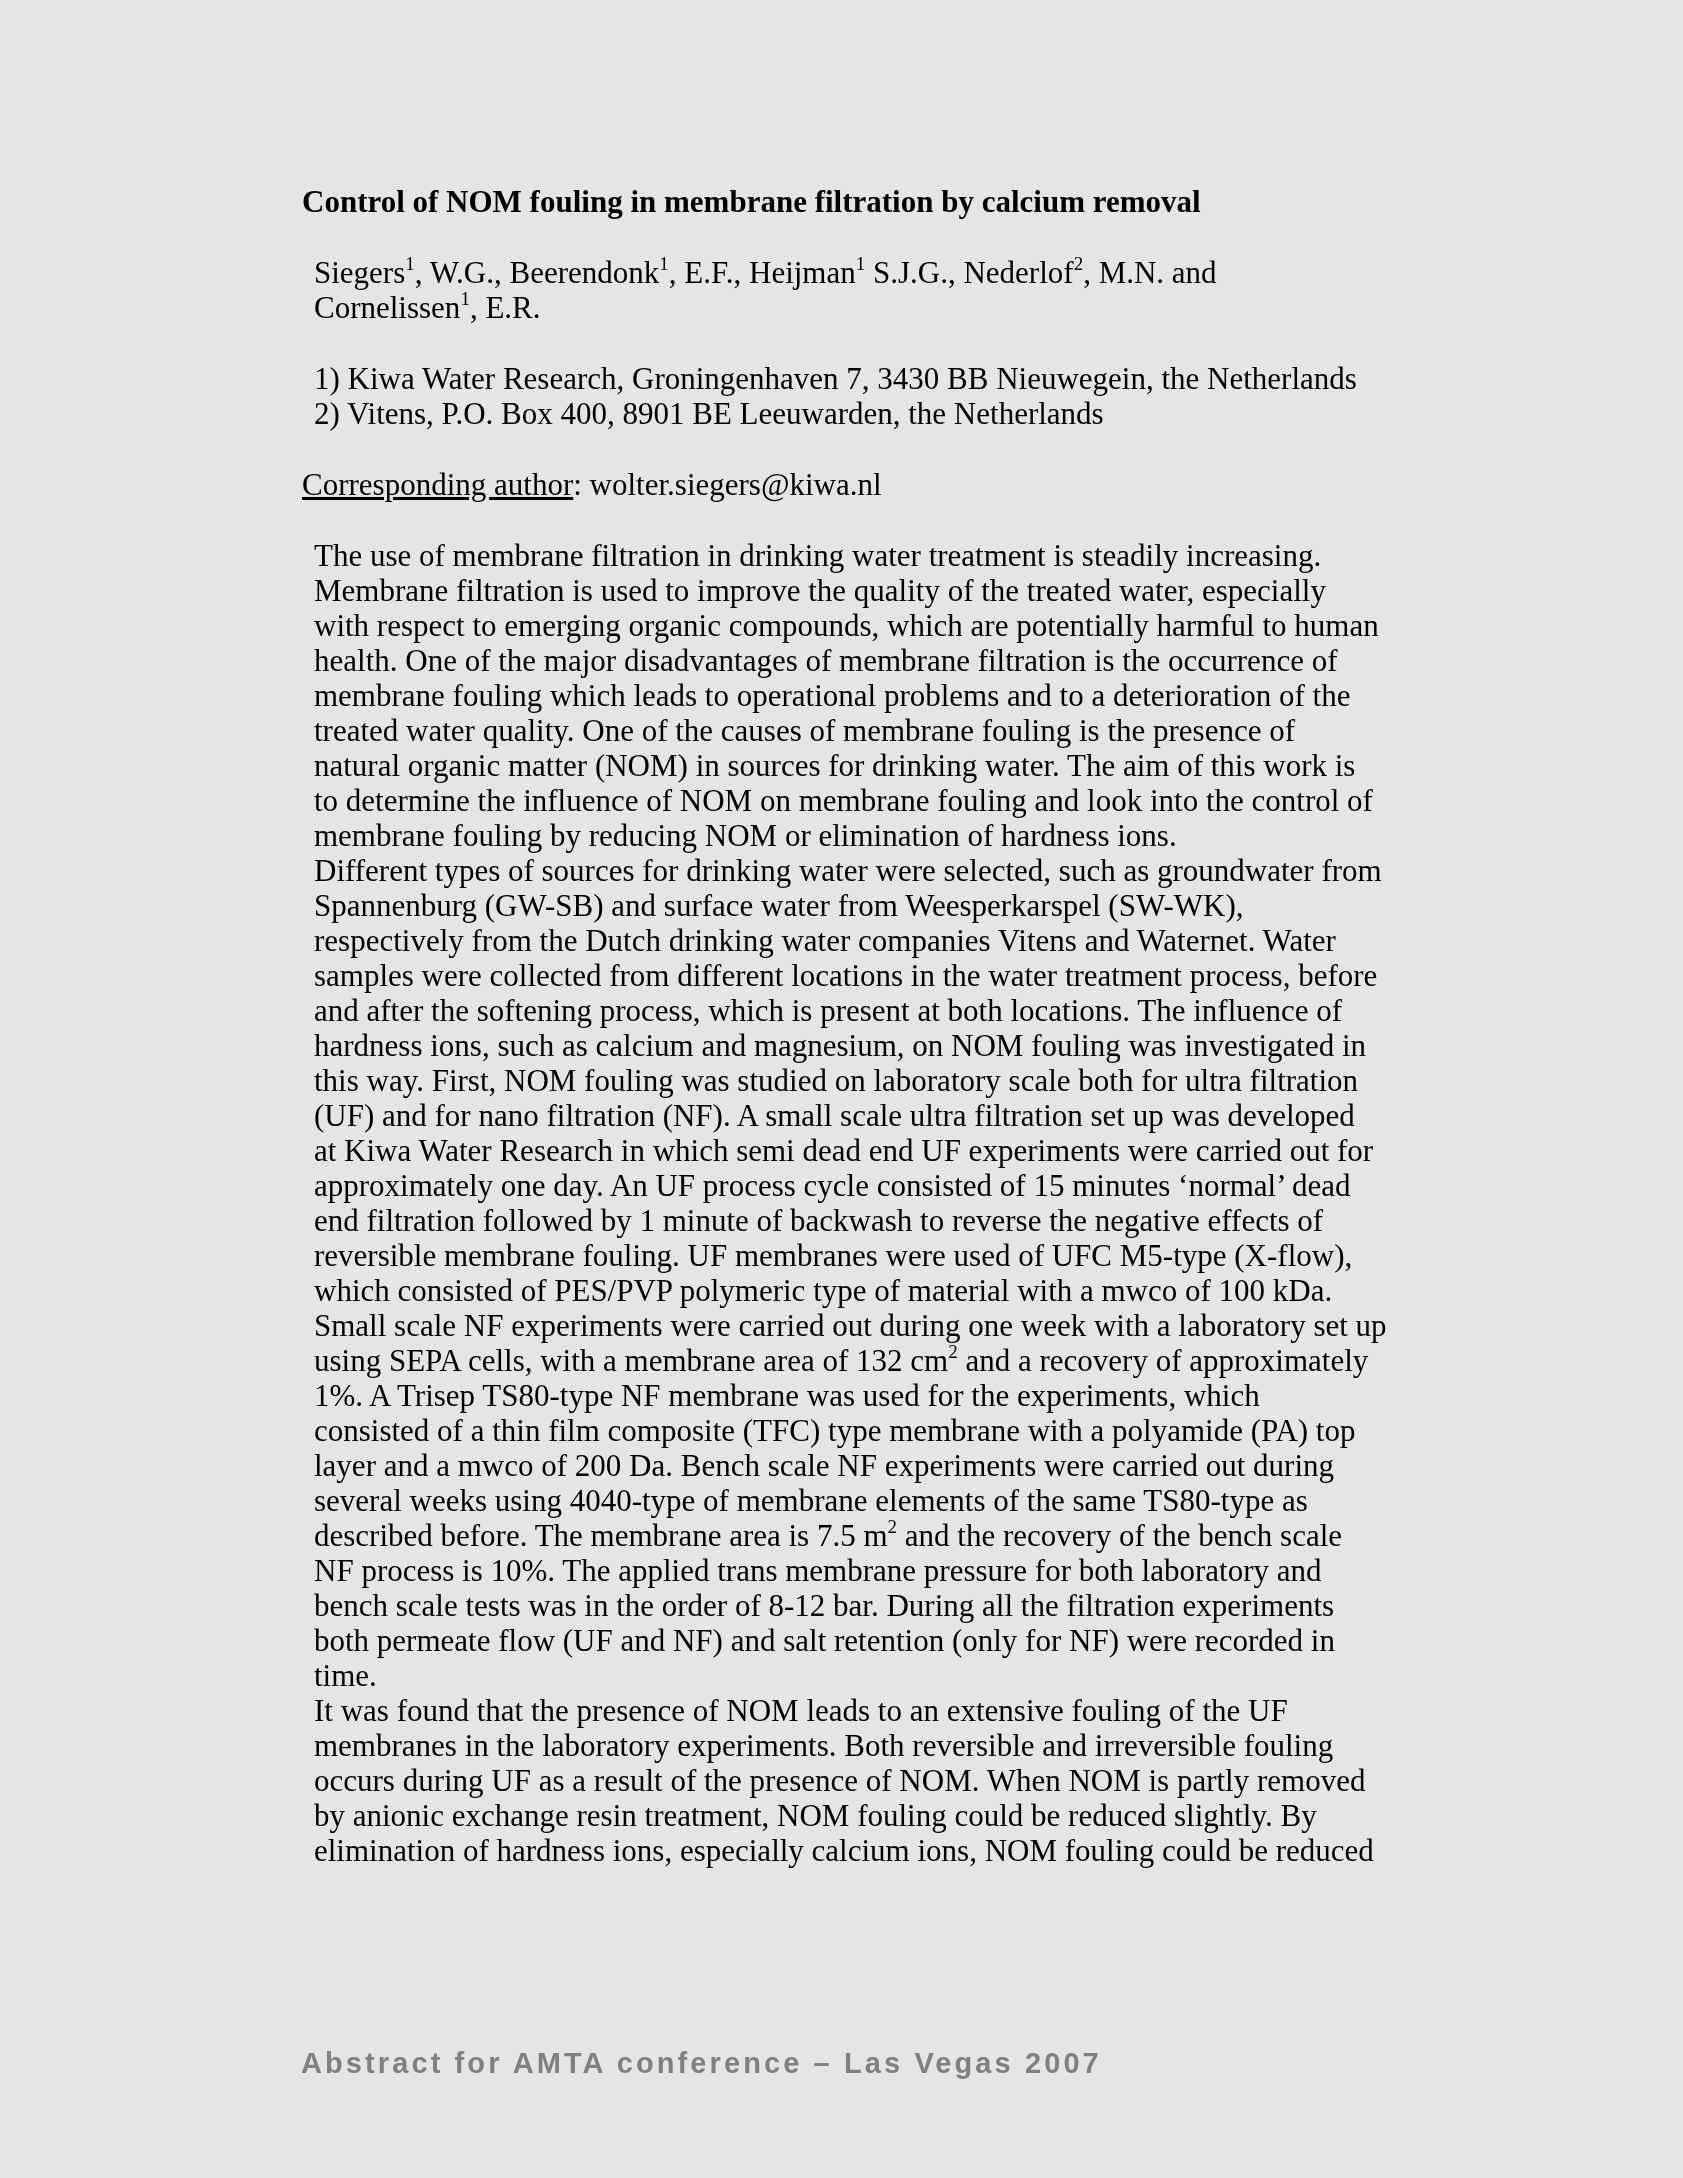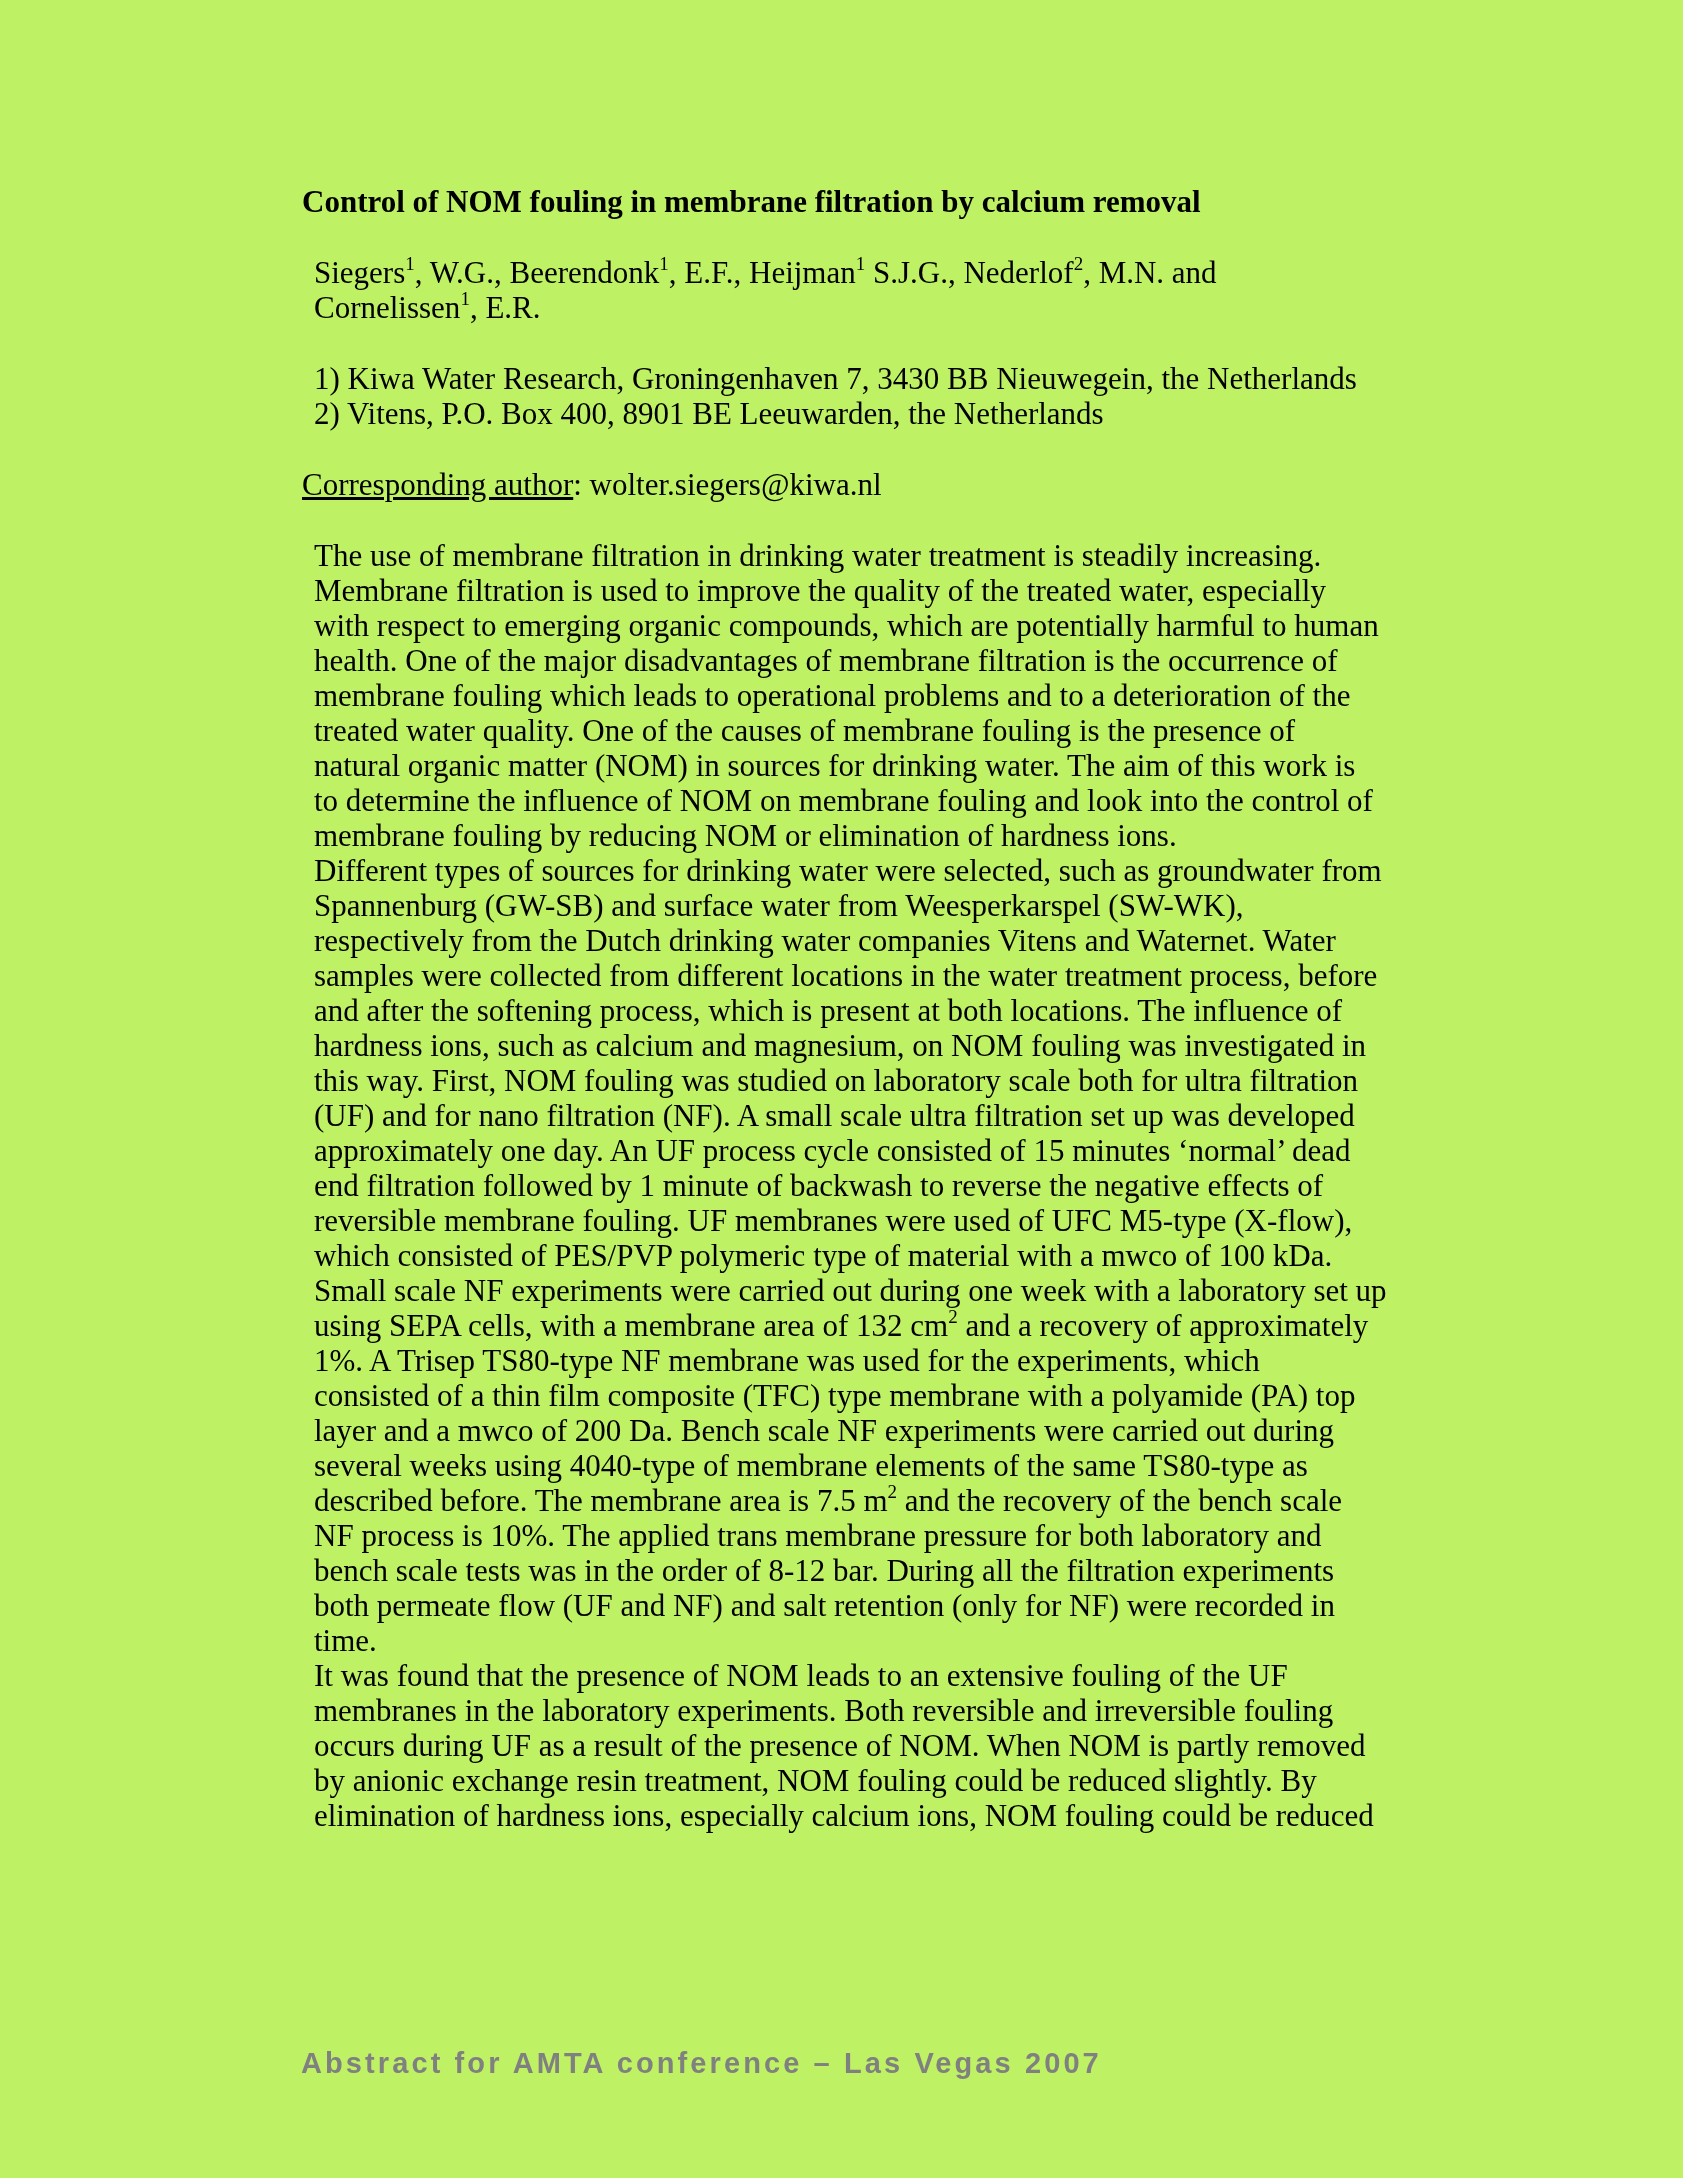--- a/index.html
+++ b/index.html
@@ -1,17 +1,17 @@
 <!DOCTYPE html>
 <html><head>
 <meta charset="utf-8">
 <style>
   html, body { margin:0; padding:0; background:#ffffff; }
   body { width:1683px; height:2178px; position:relative; overflow:hidden; }
-  .page { position:absolute; left:0; top:0; width:1683px; height:2178px; background:#bef264; }
+  .page { position:absolute; left:0; top:0; width:1683px; height:2178px; background:#e5e5e5; }
   .serif { font-family:"Liberation Serif", "DejaVu Serif", serif; color:#000; font-size:31px; }
   .title { position:absolute; left:302px; top:184px; font-weight:bold; font-size:31px; white-space:nowrap; }
   .authors { position:absolute; left:302px; top:255px; line-height:36px; white-space:nowrap; }
   .affils { position:absolute; left:302px; top:361px; line-height:36px; white-space:nowrap; }
   .corr { position:absolute; left:302px; top:467px; line-height:36px; white-space:nowrap; }
   .corr .u { text-decoration:underline; }
   .body { position:absolute; left:302px; top:538px; line-height:35px; white-space:nowrap; }
   .line { display:block; height:35px;margin-left:12px; }
   sup { font-size:19px; line-height:0; vertical-align:13px; }
   .footer { position:absolute; left:301px; top:2047px; font-family:"Liberation Sans", "DejaVu Sans", sans-serif; font-weight:bold; color:#808080; font-size:29px; letter-spacing:3.1px; white-space:nowrap; }
@@ -52,20 +52,21 @@
       <div class="line">to determine the influence of NOM on membrane fouling and look into the control of</div>
       <div class="line">membrane fouling by reducing NOM or elimination of hardness ions.</div>
       <div class="line">Different types of sources for drinking water were selected, such as groundwater from</div>
       <div class="line">Spannenburg (GW-SB) and surface water from Weesperkarspel (SW-WK),</div>
       <div class="line">respectively from the Dutch drinking water companies Vitens and Waternet. Water</div>
       <div class="line">samples were collected from different locations in the water treatment process, before</div>
       <div class="line">and after the softening process, which is present at both locations. The influence of</div>
       <div class="line">hardness ions, such as calcium and magnesium, on NOM fouling was investigated in</div>
       <div class="line">this way. First, NOM fouling was studied on laboratory scale both for ultra filtration</div>
       <div class="line">(UF) and for nano filtration (NF). A small scale ultra filtration set up was developed</div>
+      <div class="line">at Kiwa Water Research in which semi dead end UF experiments were carried out for</div>
       <div class="line">approximately one day. An UF process cycle consisted of 15 minutes ‘normal’ dead</div>
       <div class="line">end filtration followed by 1 minute of backwash to reverse the negative effects of</div>
       <div class="line">reversible membrane fouling. UF membranes were used of UFC M5-type (X-flow),</div>
       <div class="line">which consisted of PES/PVP polymeric type of material with a mwco of 100 kDa.</div>
       <div class="line">Small scale NF experiments were carried out during one week with a laboratory set up</div>
       <div class="line"><span>using SEPA cells, with a membrane area of 132 cm</span><sup>2</sup><span style="white-space: pre;"> and a recovery of approximately</span></div>
       <div class="line">1%. A Trisep TS80-type NF membrane was used for the experiments, which</div>
       <div class="line">consisted of a thin film composite (TFC) type membrane with a polyamide (PA) top</div>
       <div class="line">layer and a mwco of 200 Da. Bench scale NF experiments were carried out during</div>
       <div class="line">several weeks using 4040-type of membrane elements of the same TS80-type as</div>

